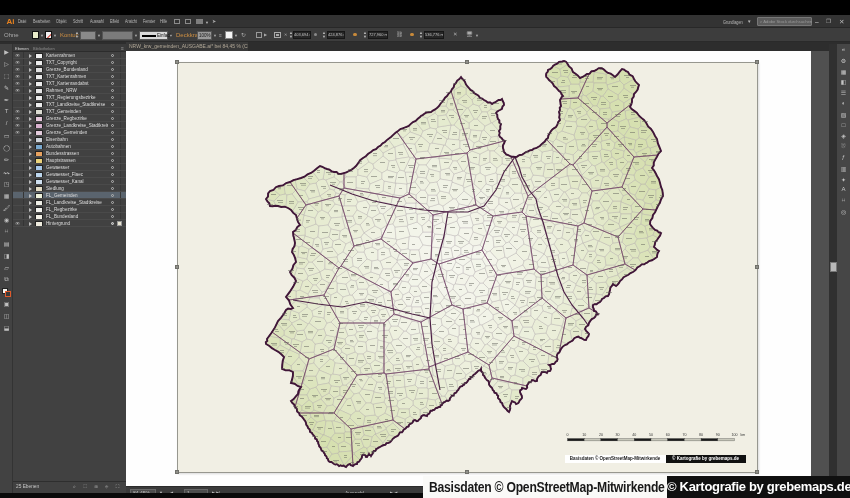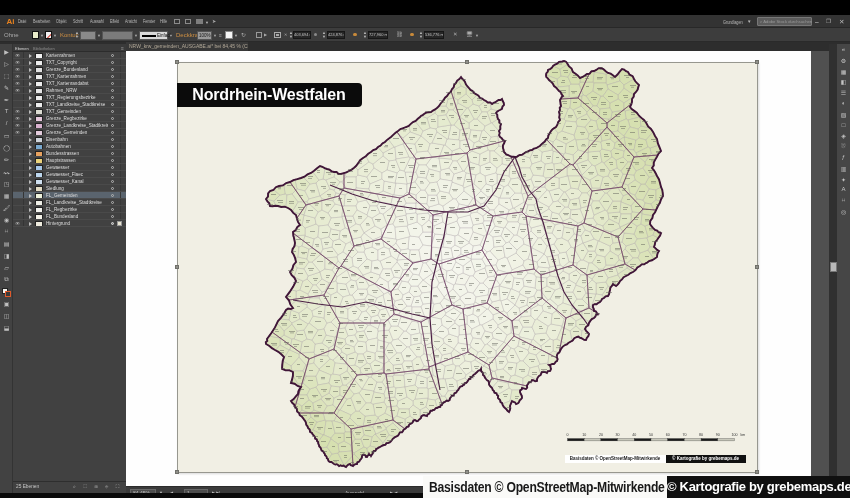--- a/index.html
+++ b/index.html
@@ -2448,21 +2448,20 @@
       <text x="617.6" y="436" font-size="3.6" fill="#333" text-anchor="middle" font-family="Liberation Sans">30</text>
       <text x="634.3" y="436" font-size="3.6" fill="#333" text-anchor="middle" font-family="Liberation Sans">40</text>
       <text x="651.0" y="436" font-size="3.6" fill="#333" text-anchor="middle" font-family="Liberation Sans">50</text>
       <text x="667.7" y="436" font-size="3.6" fill="#333" text-anchor="middle" font-family="Liberation Sans">60</text>
       <text x="684.4" y="436" font-size="3.6" fill="#333" text-anchor="middle" font-family="Liberation Sans">70</text>
       <text x="701.1" y="436" font-size="3.6" fill="#333" text-anchor="middle" font-family="Liberation Sans">80</text>
       <text x="717.8" y="436" font-size="3.6" fill="#333" text-anchor="middle" font-family="Liberation Sans">90</text>
       <text x="734.5" y="436" font-size="3.6" fill="#333" text-anchor="middle" font-family="Liberation Sans">100</text>
       <text x="740.5" y="436" font-size="3.6" fill="#333" font-family="Liberation Sans">km</text>
  </svg>
- <div id="nrwtitle">Nordrhein-Westfalen</div>
  <div id="minicap">
       <span class="a">Basisdaten © OpenStreetMap-Mitwirkende</span>
       <span class="b">© Kartografie by grebemaps.de</span>
     </div>
  <div class="hdl" style="left:48.5px;top:9px"></div>
     <div class="hdl" style="left:338.5px;top:9px"></div>
     <div class="hdl" style="left:628.5px;top:9px"></div>
     <div class="hdl" style="left:48.5px;top:214px"></div>
     <div class="hdl" style="left:628.5px;top:214px"></div>
     <div class="hdl" style="left:48.5px;top:419px"></div>

